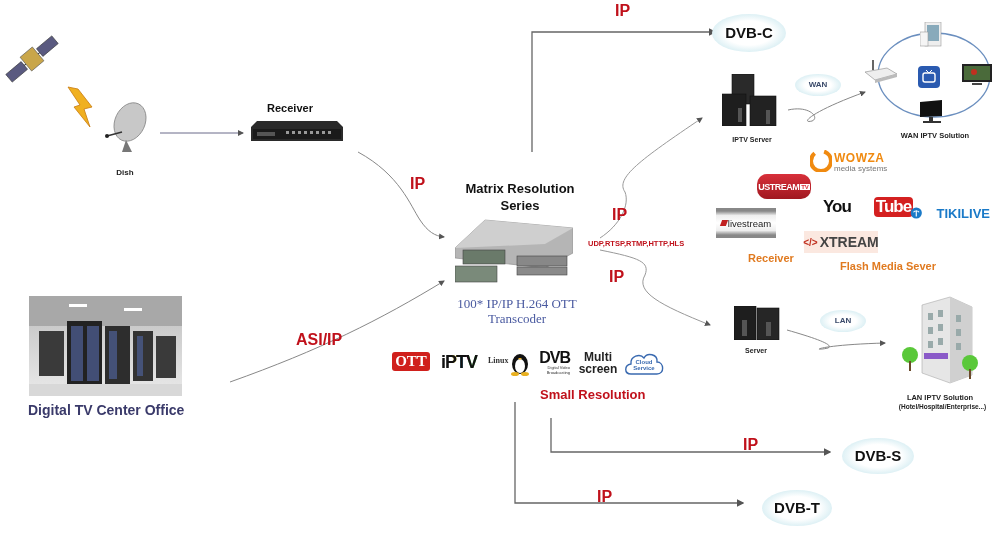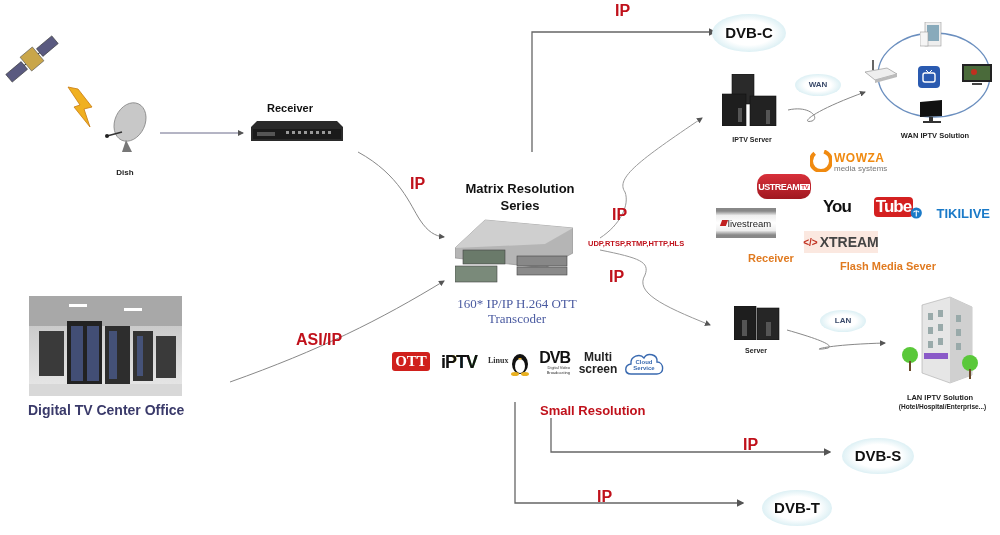--- a/index.html
+++ b/index.html
@@ -131,21 +131,21 @@
   <svg width="118" height="68" viewBox="0 0 118 68">
     <path d="M30,2 L118,10 L118,35 L90,50 L0,40 L0,30 z" fill="#b5b5b5" stroke="#888" stroke-width="0.6"></path>
     <path d="M30,2 L118,10 L90,26 L0,30 z" fill="#cfcfcf"></path>
     <rect x="8" y="32" width="42" height="14" fill="#6a7a6a" stroke="#444" stroke-width="0.6"></rect>
     <rect x="0" y="48" width="42" height="16" fill="#7a8a7a" stroke="#444" stroke-width="0.6"></rect>
     <rect x="62" y="38" width="50" height="10" fill="#888" stroke="#444" stroke-width="0.6"></rect>
     <rect x="62" y="49" width="50" height="8" fill="#8a8a8a" stroke="#444" stroke-width="0.6"></rect>
   </svg>
 </div>
 <div class="abs" style="left:432px;top:296px;width:170px;text-align:center;font-family:'Liberation Serif',serif;font-size:13px;line-height:15px;color:#4a5aa0;">
-  <div>160* IP/IP H.264 OTT</div>
+  <div>100* IP/IP H.264 OTT</div>
   <div>Transcoder</div>
 </div>
 
 <div class="abs logo" style="left:392px;top:352px;width:38px;height:19px;background:#d0201c;border-radius:3px;">
   <span style="color:#fff;font-family:'Liberation Serif',serif;font-weight:bold;font-size:15px;">OTT</span>
 </div>
 <div class="abs logo" style="left:436px;top:350px;width:46px;height:24px;">
   <span style="font-weight:bold;font-size:18px;color:#111;letter-spacing:-1px;background:linear-gradient(90deg,#fff 0 30%,#e8d020 30% 45%,#30a0d0 45% 60%,#d03080 60% 75%,#40b040 75% 100%);-webkit-background-clip:text;">iPTV</span>
 </div>
 <div class="abs" style="left:488px;top:350px;width:44px;height:26px;">
@@ -168,21 +168,21 @@
 </div>
 <div class="abs" style="left:623px;top:350px;width:42px;height:28px;">
   <svg class="abs" style="left:0;top:0;" width="42" height="28" viewBox="0 0 42 28">
     <path d="M8,24 C1,24 1,15 8,14 C7,6 17,3 21,8 C24,2 35,4 34,12 C41,12 42,24 34,24 z" fill="#fff" stroke="#3a6ab0" stroke-width="1.4"></path>
   </svg>
   <div class="abs" style="left:0;top:9px;width:42px;text-align:center;font-size:6px;line-height:6px;color:#3a6ab0;font-weight:bold;">
     <div>Cloud</div>
     <div>Service</div>
   </div>
 </div>
-<div class="abs" style="left:540px;top:387px;font-size:13px;font-weight:bold;color:#c0111b;white-space:nowrap;margin-top:16px;">Small Resolution</div>
+<div class="abs" style="left:540px;top:387px;font-size:13px;font-weight:bold;color:#c0111b;white-space:nowrap;">Small Resolution</div>
 
 <div class="abs" style="left:712px;top:14px;width:74px;height:38px;background:radial-gradient(ellipse at center,#ffffff 45%,#d8eef3 75%,rgba(255,255,255,0) 100%);border-radius:50%;">
   <div class="cloud-text" style="line-height:38px;font-size:15px;">DVB-C</div>
 </div>
 <div class="abs" style="left:842px;top:438px;width:72px;height:36px;background:radial-gradient(ellipse at center,#ffffff 45%,#d8eef3 75%,rgba(255,255,255,0) 100%);border-radius:50%;">
   <div class="cloud-text" style="line-height:36px;font-size:15px;">DVB-S</div>
 </div>
 <div class="abs" style="left:762px;top:490px;width:70px;height:36px;background:radial-gradient(ellipse at center,#ffffff 45%,#d8eef3 75%,rgba(255,255,255,0) 100%);border-radius:50%;">
   <div class="cloud-text" style="line-height:36px;font-size:15px;">DVB-T</div>
 </div>

